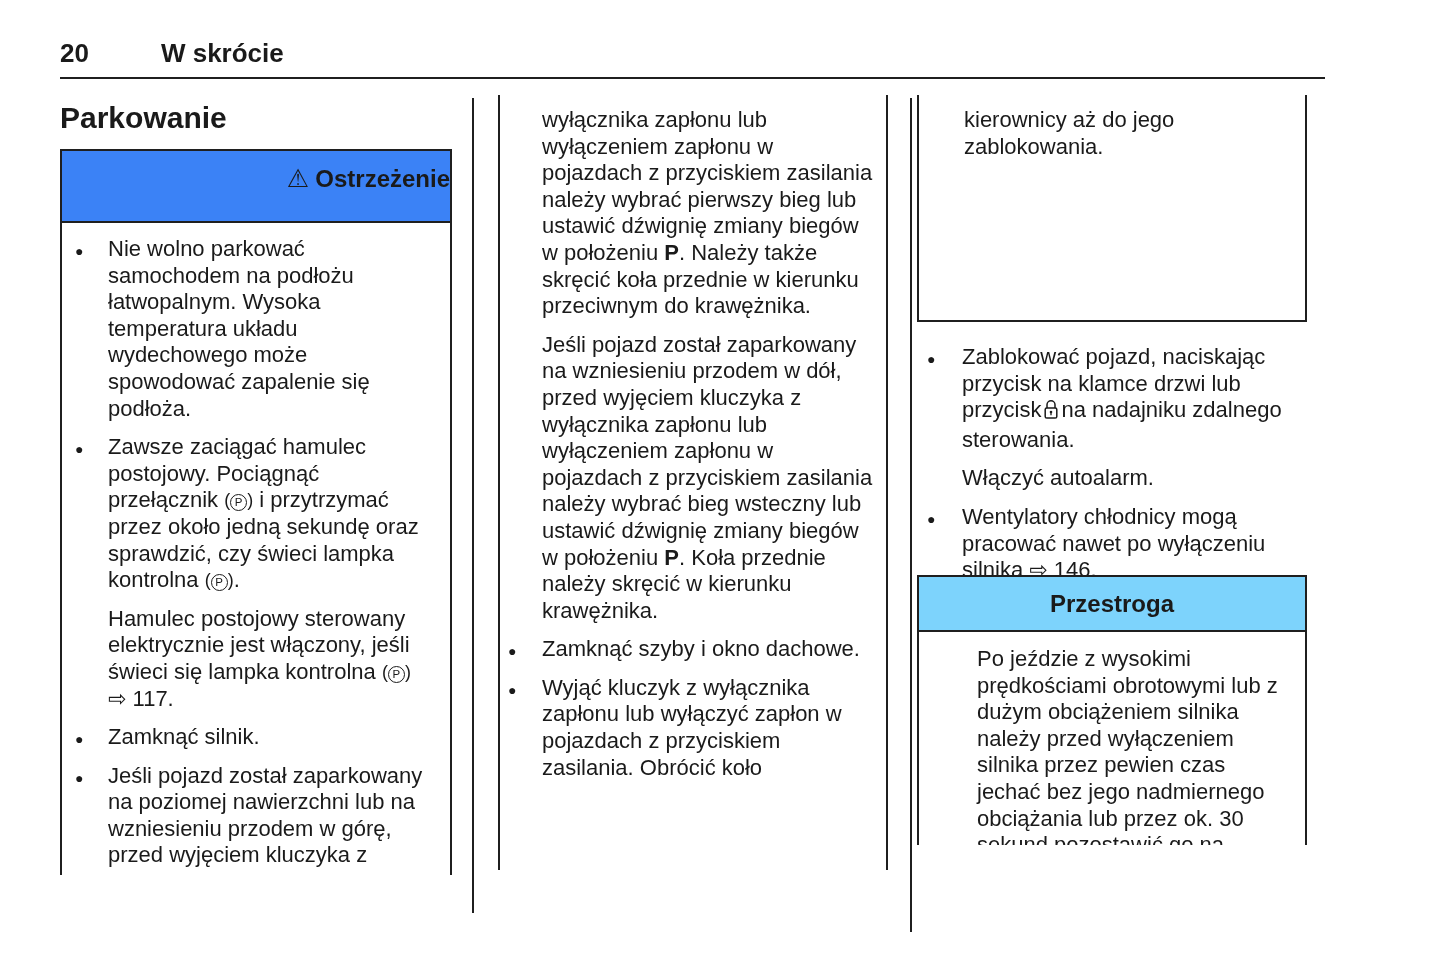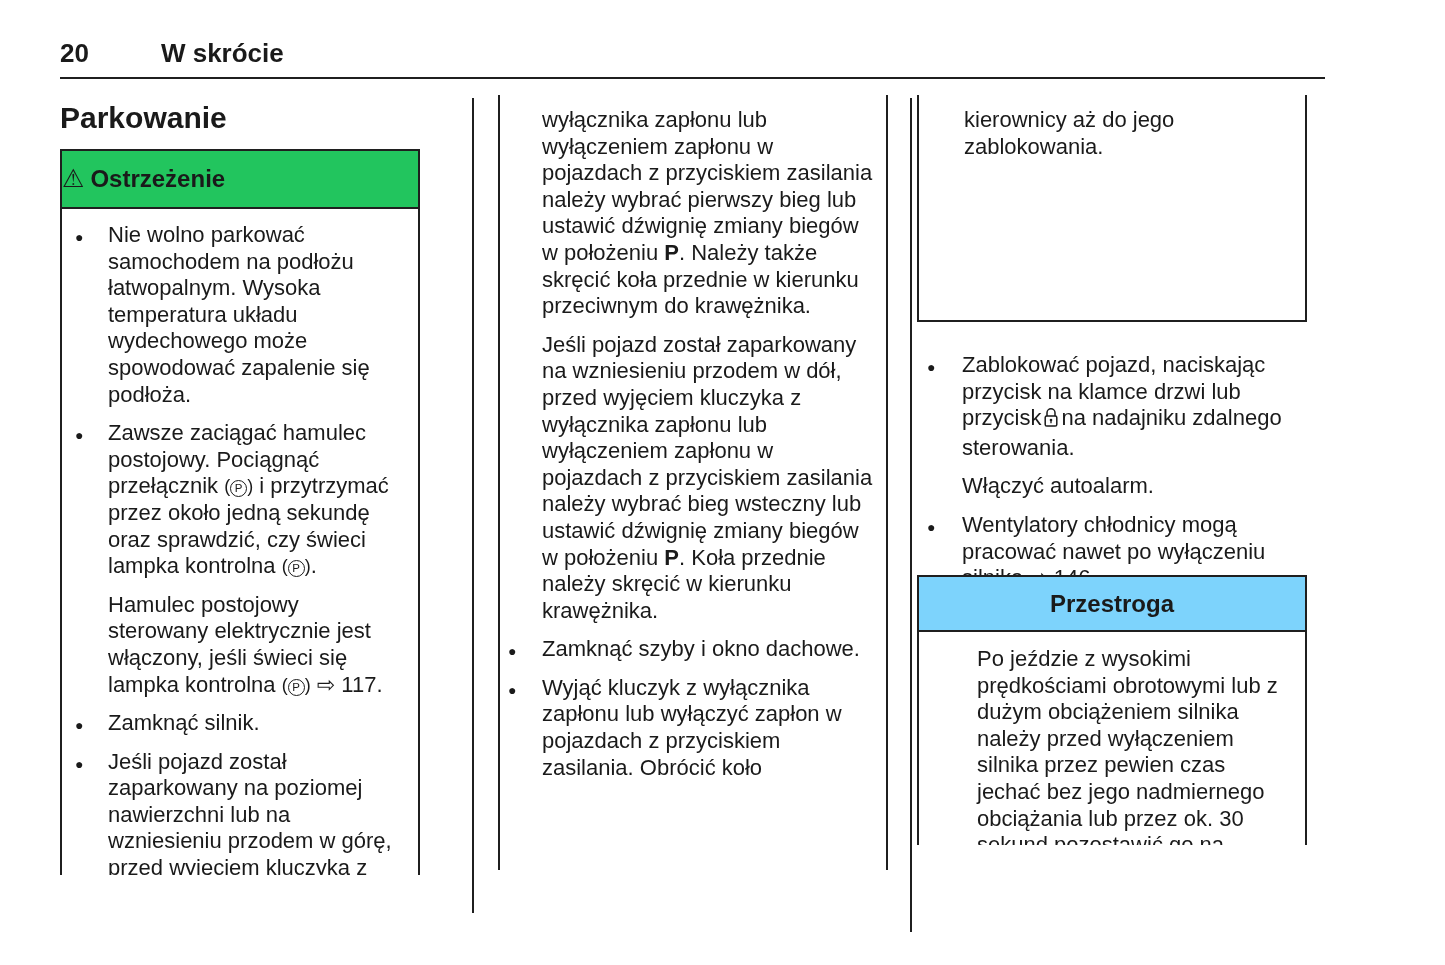--- a/index.html
+++ b/index.html
@@ -9,34 +9,34 @@
     color:#1a1a1a;overflow:hidden;
   }
   
   .pg-header{position:absolute;left:60px;top:38px;width:1265px;text-decoration:underline;}
   .pg-num{font-size:26px;font-weight:bold;display:inline-block;}
   .pg-section{font-size:26px;font-weight:bold;display:inline-block;margin-left:72px;}
   .pg-rule{position:absolute;left:60px;top:77px;width:1265px;height:2px;background:#1f1f1f;}
 
   
   .col{position:absolute;top:95px;}
-  .col1{left:60px;width:360px;}
+  .col1{left:60px;width:392px;}
   .col2{left:498px;width:390px;}
   .col3{left:917px;width:390px;}
 
   .sep{position:absolute;width:2px;background:#1f1f1f;}
   .sep1{left:472px;top:98px;height:815px;}
   .sep2{left:910px;top:98px;height:834px;}
 
   h1.title{font-size:30px;font-weight:bold;margin:6px 0 0 0;letter-spacing:0;}
 
   
   .warnbox{margin-top:14px;border:2px solid #1f1f1f;border-bottom:none;height:726px;box-sizing:border-box;overflow:hidden;}
-  .warnhead{background:#22c55e;border-bottom:2px solid #1f1f1f;text-align:left;
-    font-size:24px;font-weight:bold;padding:13px 0 14px 0;}
+  .warnhead{background:#3b82f6;border-bottom:2px solid #1f1f1f;text-align:right;
+    font-size:24px;font-weight:bold;padding:13px 0 28px 0;}
   .warnhead .tri{font-weight:normal;font-size:25px;margin-right:6px;}
   .boxbody{padding:13px 0 0 0;}
 
   .contbox{border-left:2px solid #1f1f1f;border-right:2px solid #1f1f1f;box-sizing:border-box;}
   .col2 .contbox{height:775px;overflow:hidden;padding-top:12px;}
   .col3 .contbox{height:227px;border-bottom:2px solid #1f1f1f;overflow:hidden;padding-top:12px;}
 
   .cautbox{position:absolute;left:0;top:480px;width:390px;box-sizing:border-box;
     border:2px solid #1f1f1f;border-bottom:none;height:270px;overflow:hidden;}
   .cauthead{border-bottom:2px solid #1f1f1f;text-align:center;font-size:24px;font-weight:bold;
@@ -46,21 +46,21 @@
 
   
   .blk{position:relative;font-size:22px;line-height:26.6px;margin:0 0 12px 0;}
   .col1 .blk{padding-left:46px;padding-right:22px;}
   .col2 .blk{padding-left:42px;padding-right:12px;}
   .col3 .blk{padding-left:45px;padding-right:14px;}
   .blk.bullet::before{content:"●";position:absolute;font-size:14px;top:2px;}
   .col1 .blk.bullet::before{left:13px;}
   .col2 .blk.bullet::before{left:8px;}
   .col3 .blk.bullet::before{left:10px;}
-  .after-box{padding-top:22px;margin-top:8px;}
+  .after-box{padding-top:22px;}
 
   
   .picon{white-space:nowrap;}
   .picon .par{font-size:18px;vertical-align:1px;}
   .picon .pc{display:inline-block;width:15px;height:15px;line-height:15px;
     border:1.5px solid #1a1a1a;border-radius:50%;font-size:11.5px;text-align:center;
     vertical-align:1px;box-sizing:border-box? ;box-sizing:content-box;}
   
   .lockwrap{display:inline-block;vertical-align:-3px;margin:0 2px;}
 </style>

